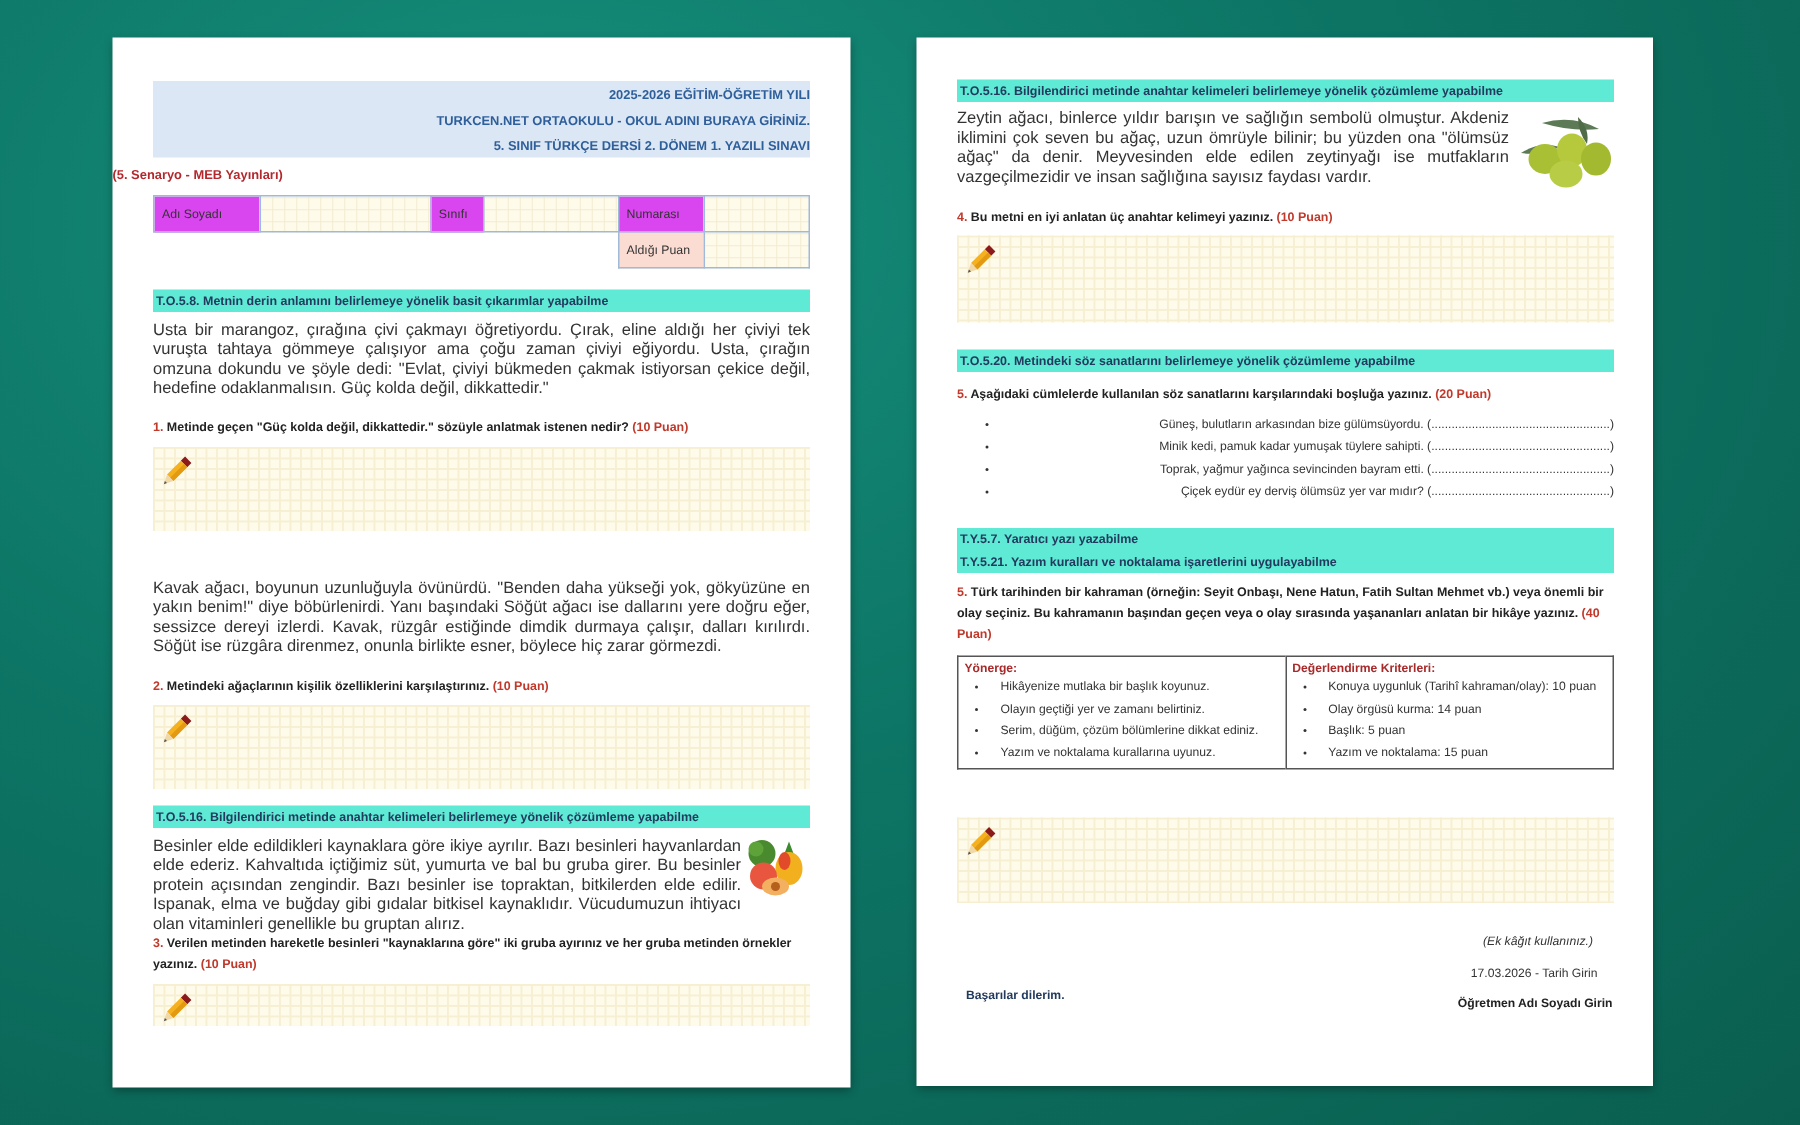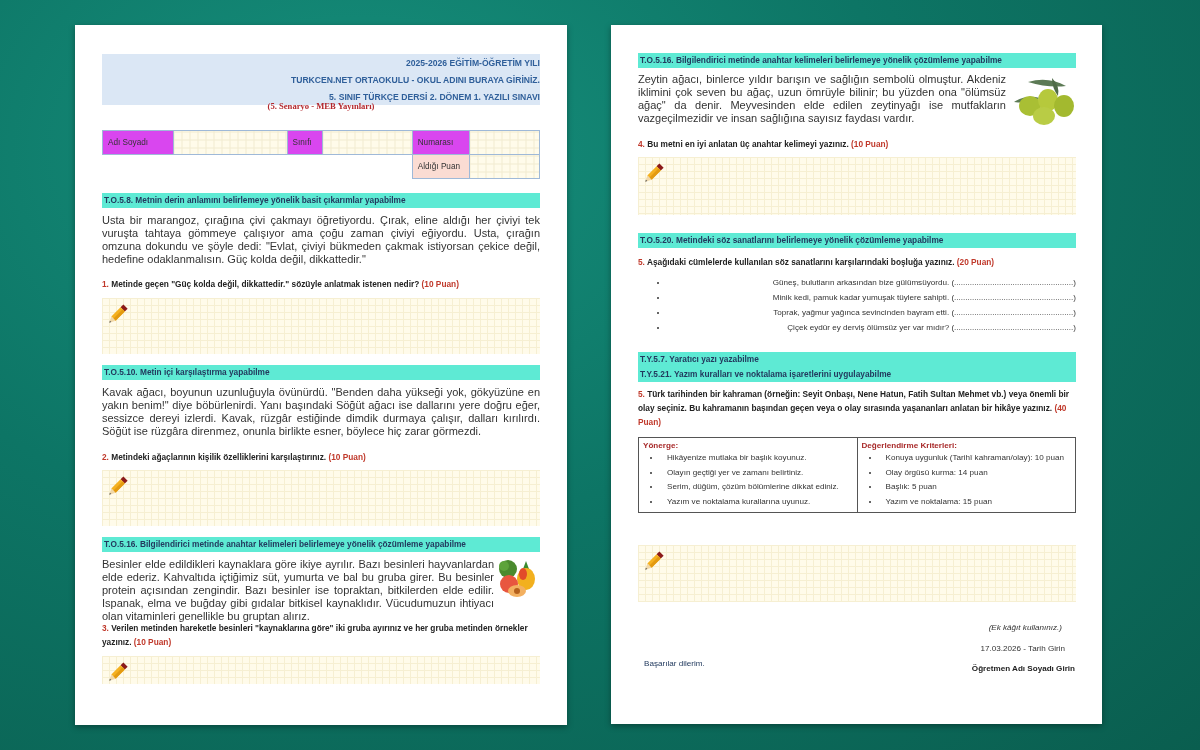--- a/index.html
+++ b/index.html
@@ -11,22 +11,22 @@
   .page {
     position:absolute; background:#fff; box-shadow:0 2px 6px rgba(0,0,0,0.35);
   }
   #page-left { left:75px; top:25px; width:492px; height:700px; }
   #page-right { left:611px; top:25px; width:491px; height:699px; }
   .title-block {
     position:absolute; top:29px; left:27px; width:438px; height:50px;
     background:#dbe7f5; text-align:right; color:#2f5f9a; font-weight:bold;
     font-size:8.6px; line-height:17px; padding-top:1px;
   }
-  .subtitle { position:absolute; top:76px; left:0; width:100%; text-align:center;
-    color:#b3282d; font-weight:bold; font-size:8.6px;font-family:Liberation Serif, serif; }
+  .subtitle { position:absolute; top:86px; left:0; width:100%; 
+    color:#b3282d; font-weight:bold; font-size:8.6px; }
   .info-table { position:absolute; top:105px; left:27px; width:438px; border-collapse:collapse; font-size:8.2px; color:#333; }
   .info-table td { height:23px; padding:0 5px; }
   .lbl { background:#d946ef; border:1px solid #9fb9d8; }
   .fill { background:#fffbea; border:1px solid #9fb9d8;
     background-image: linear-gradient(#f1ebd0 1px, transparent 1px), linear-gradient(90deg, #f1ebd0 1px, transparent 1px);
     background-size:8px 8px; }
   .lbl-red { background:#fbdcd3; border:1px solid #9fb9d8; }
   .empty { border:none; }
   .section-h {
     position:absolute; left:27px; width:438px; height:15px; background:#5eead4;
@@ -91,21 +91,20 @@
         <g transform="rotate(45 13 13)">
           <rect x="10" y="1" width="6" height="4" fill="#8b1a1a"></rect>
           <rect x="10" y="5" width="6" height="13" fill="#f5b120"></rect>
           <rect x="13" y="5" width="3" height="13" fill="#e39a10"></rect>
           <polygon points="10,18 16,18 13,24" fill="#f1d8a8"></polygon>
           <polygon points="12,22 14,22 13,24" fill="#555"></polygon>
         </g>
       </svg>
   </div>
 
-  <div class="section-h" style="top:340px">T.O.5.10. Metin içi karşılaştırma yapabilme</div>
   <div class="para" style="top:361px">Kavak ağacı, boyunun uzunluğuyla övünürdü. "Benden daha yükseği yok, gökyüzüne en yakın benim!" diye böbürlenirdi. Yanı başındaki Söğüt ağacı ise dallarını yere doğru eğer, sessizce dereyi izlerdi. Kavak, rüzgâr estiğinde dimdik durmaya çalışır, dalları kırılırdı. Söğüt ise rüzgâra direnmez, onunla birlikte esner, böylece hiç zarar görmezdi.</div>
   <div class="question" style="top:425px">
     <span class="qnum">2.</span><span> Metindeki ağaçlarının kişilik özelliklerini karşılaştırınız. </span><span class="pts">(10 Puan)</span>
   </div>
   <div class="answer-box" style="top:445px; height:56px">
     <svg class="pencil" viewBox="0 0 26 26">
         <g transform="rotate(45 13 13)">
           <rect x="10" y="1" width="6" height="4" fill="#8b1a1a"></rect>
           <rect x="10" y="5" width="6" height="13" fill="#f5b120"></rect>
           <rect x="13" y="5" width="3" height="13" fill="#e39a10"></rect>
@@ -223,14 +222,14 @@
           <rect x="13" y="5" width="3" height="13" fill="#e39a10"></rect>
           <polygon points="10,18 16,18 13,24" fill="#f1d8a8"></polygon>
           <polygon points="12,22 14,22 13,24" fill="#555"></polygon>
         </g>
       </svg>
   </div>
 
   <div class="footer-note" style="top:598px; right:40px; font-style:italic">(Ek kâğıt kullanınız.)</div>
   <div class="footer-note" style="top:619px; right:37px">17.03.2026 - Tarih Girin</div>
   <div class="footer-note" style="top:639px; right:27px; font-weight:bold; color:#222">Öğretmen Adı Soyadı Girin</div>
-  <div class="footer-note" style="top:634px; left:33px; font-weight:normal; color:#223a5e">Başarılar dilerim.</div>
+  <div class="footer-note" style="top:634px; left:33px; font-weight:bold; color:#223a5e">Başarılar dilerim.</div>
 </div>
 
 </body></html>

